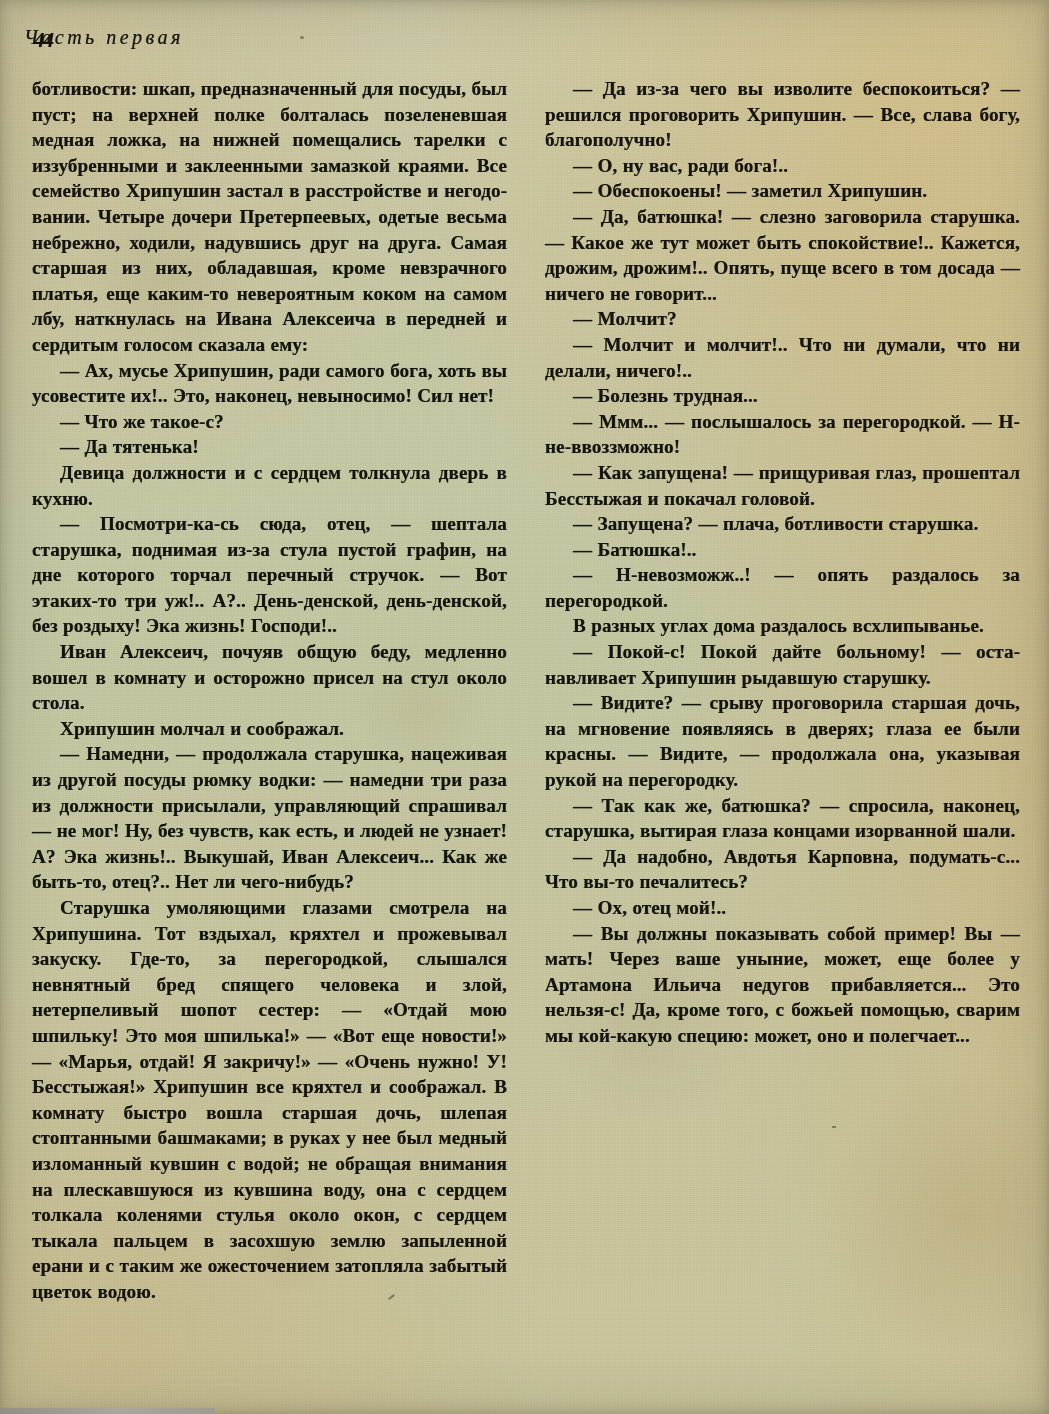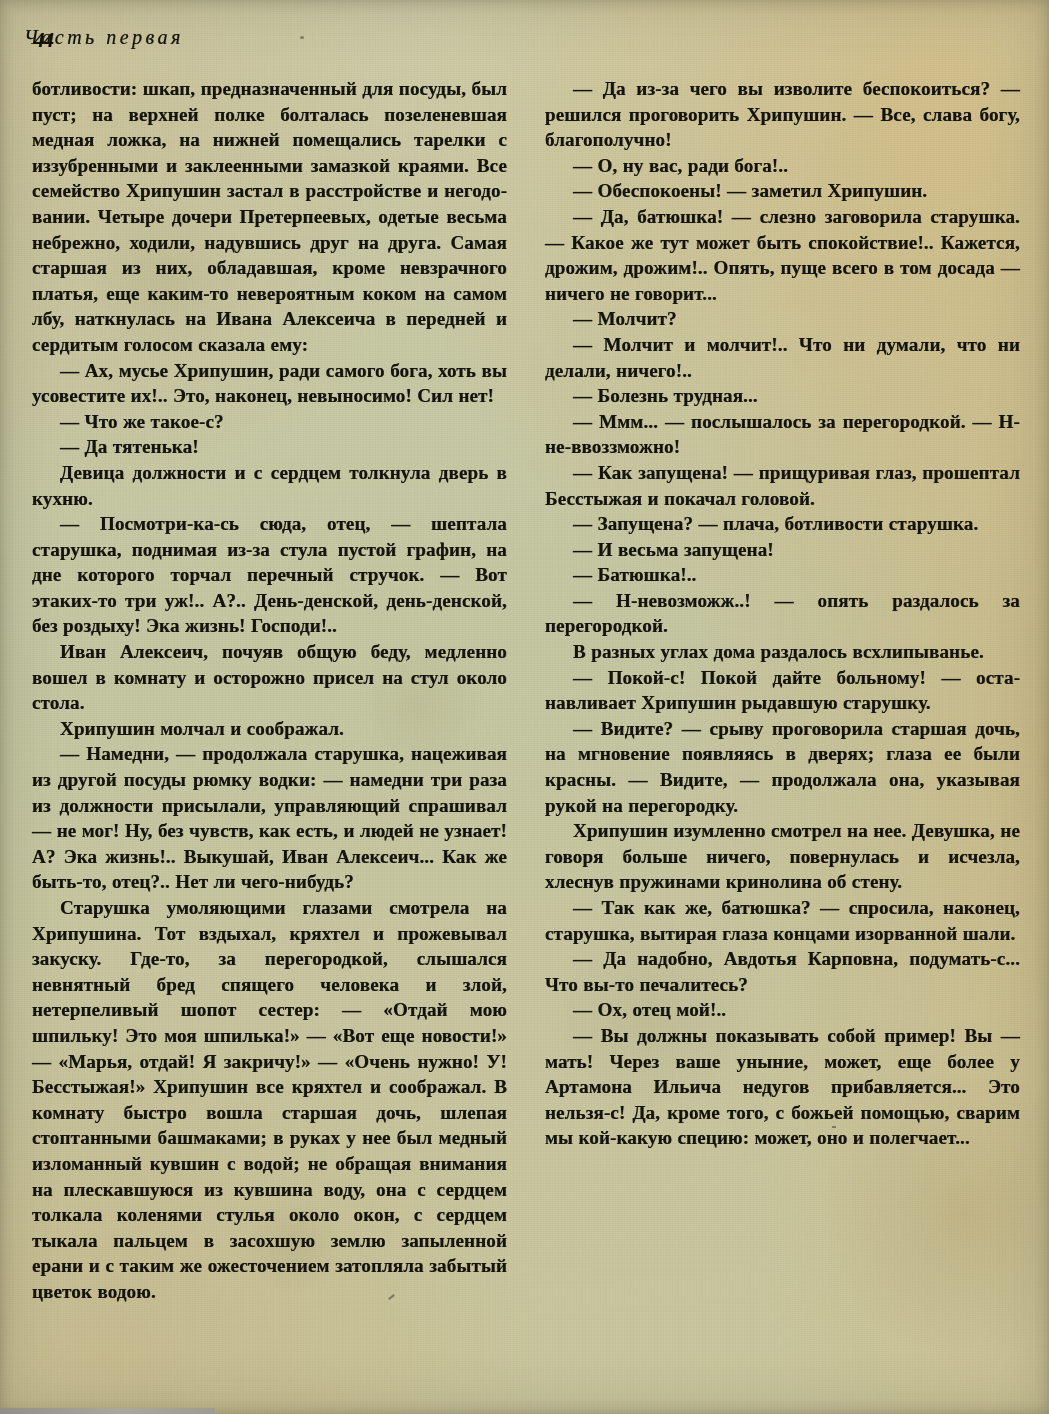--- a/index.html
+++ b/index.html
@@ -183,27 +183,25 @@
           <p class="indent">— Да из-за чего вы изволите беспо­коиться? — решился проговорить Хрипу­шин. — Все, слава богу, благополучно!</p>
           <p class="indent">— О, ну вас, ради бога!..</p>
           <p class="indent">— Обеспокоены! — заметил Хрипушин.</p>
           <p class="indent">— Да, батюшка! — слезно заговорила ста­рушка. — Какое же тут может быть спокой­ствие!.. Кажется, дрожим, дрожим!.. Опять, пуще всего в том досада — ничего не го­ворит...</p>
           <p class="indent">— Молчит?</p>
           <p class="indent">— Молчит и молчит!.. Что ни думали, что ни делали, ничего!..</p>
           <p class="indent">— Болезнь трудная...</p>
           <p class="indent">— Ммм... — послышалось за перегород­кой. — Н-не-ввоззможно!</p>
           <p class="indent">— Как запущена! — прищуривая глаз, про­шептал Бесстыжая и покачал головой.</p>
           <p class="indent">— Запущена? — плача, ботливости ста­рушка.</p>
-          <p class="indent">— И весьма запущена!</p>
           <p class="indent">— Батюшка!..</p>
           <p class="indent">— Н-невозможж..! — опять раздалось за перегородкой.</p>
           <p class="indent">В разных углах дома раздалось всхлипы­ванье.</p>
           <p class="indent">— Покой-с! Покой дайте больному! — оста­навливает Хрипушин рыдавшую старушку.</p>
           <p class="indent">— Видите? — срыву проговорила старшая дочь, на мгновение появляясь в дверях; глаза ее были красны. — Видите, — продолжала она, указывая рукой на перегородку.</p>
-          <p class="indent">Хрипушин изумленно смотрел на нее. Де­вушка, не говоря больше ничего, повернулась и исчезла, хлеснув пружинами кринолина об стену.</p>
           <p class="indent">— Так как же, батюшка? — спросила, на­конец, старушка, вытирая глаза концами изо­рванной шали.</p>
           <p class="indent">— Да надобно, Авдотья Карповна, поду­мать-с... Что вы-то печалитесь?</p>
           <p class="indent">— Ох, отец мой!..</p>
           <p class="indent">— Вы должны показывать собой пример! Вы — мать! Через ваше уныние, может, еще более у Артамона Ильича недугов приба­вляется... Это нельзя-с! Да, кроме того, с божьей помощью, сварим мы кой-какую спе­цию: может, оно и полегчает...</p>
         </div>
     </div>
 
   </div>
 
   <div class="speck" style="left:388px; top:1296px; width:7px; height:2px; transform:rotate(-38deg);"></div>

